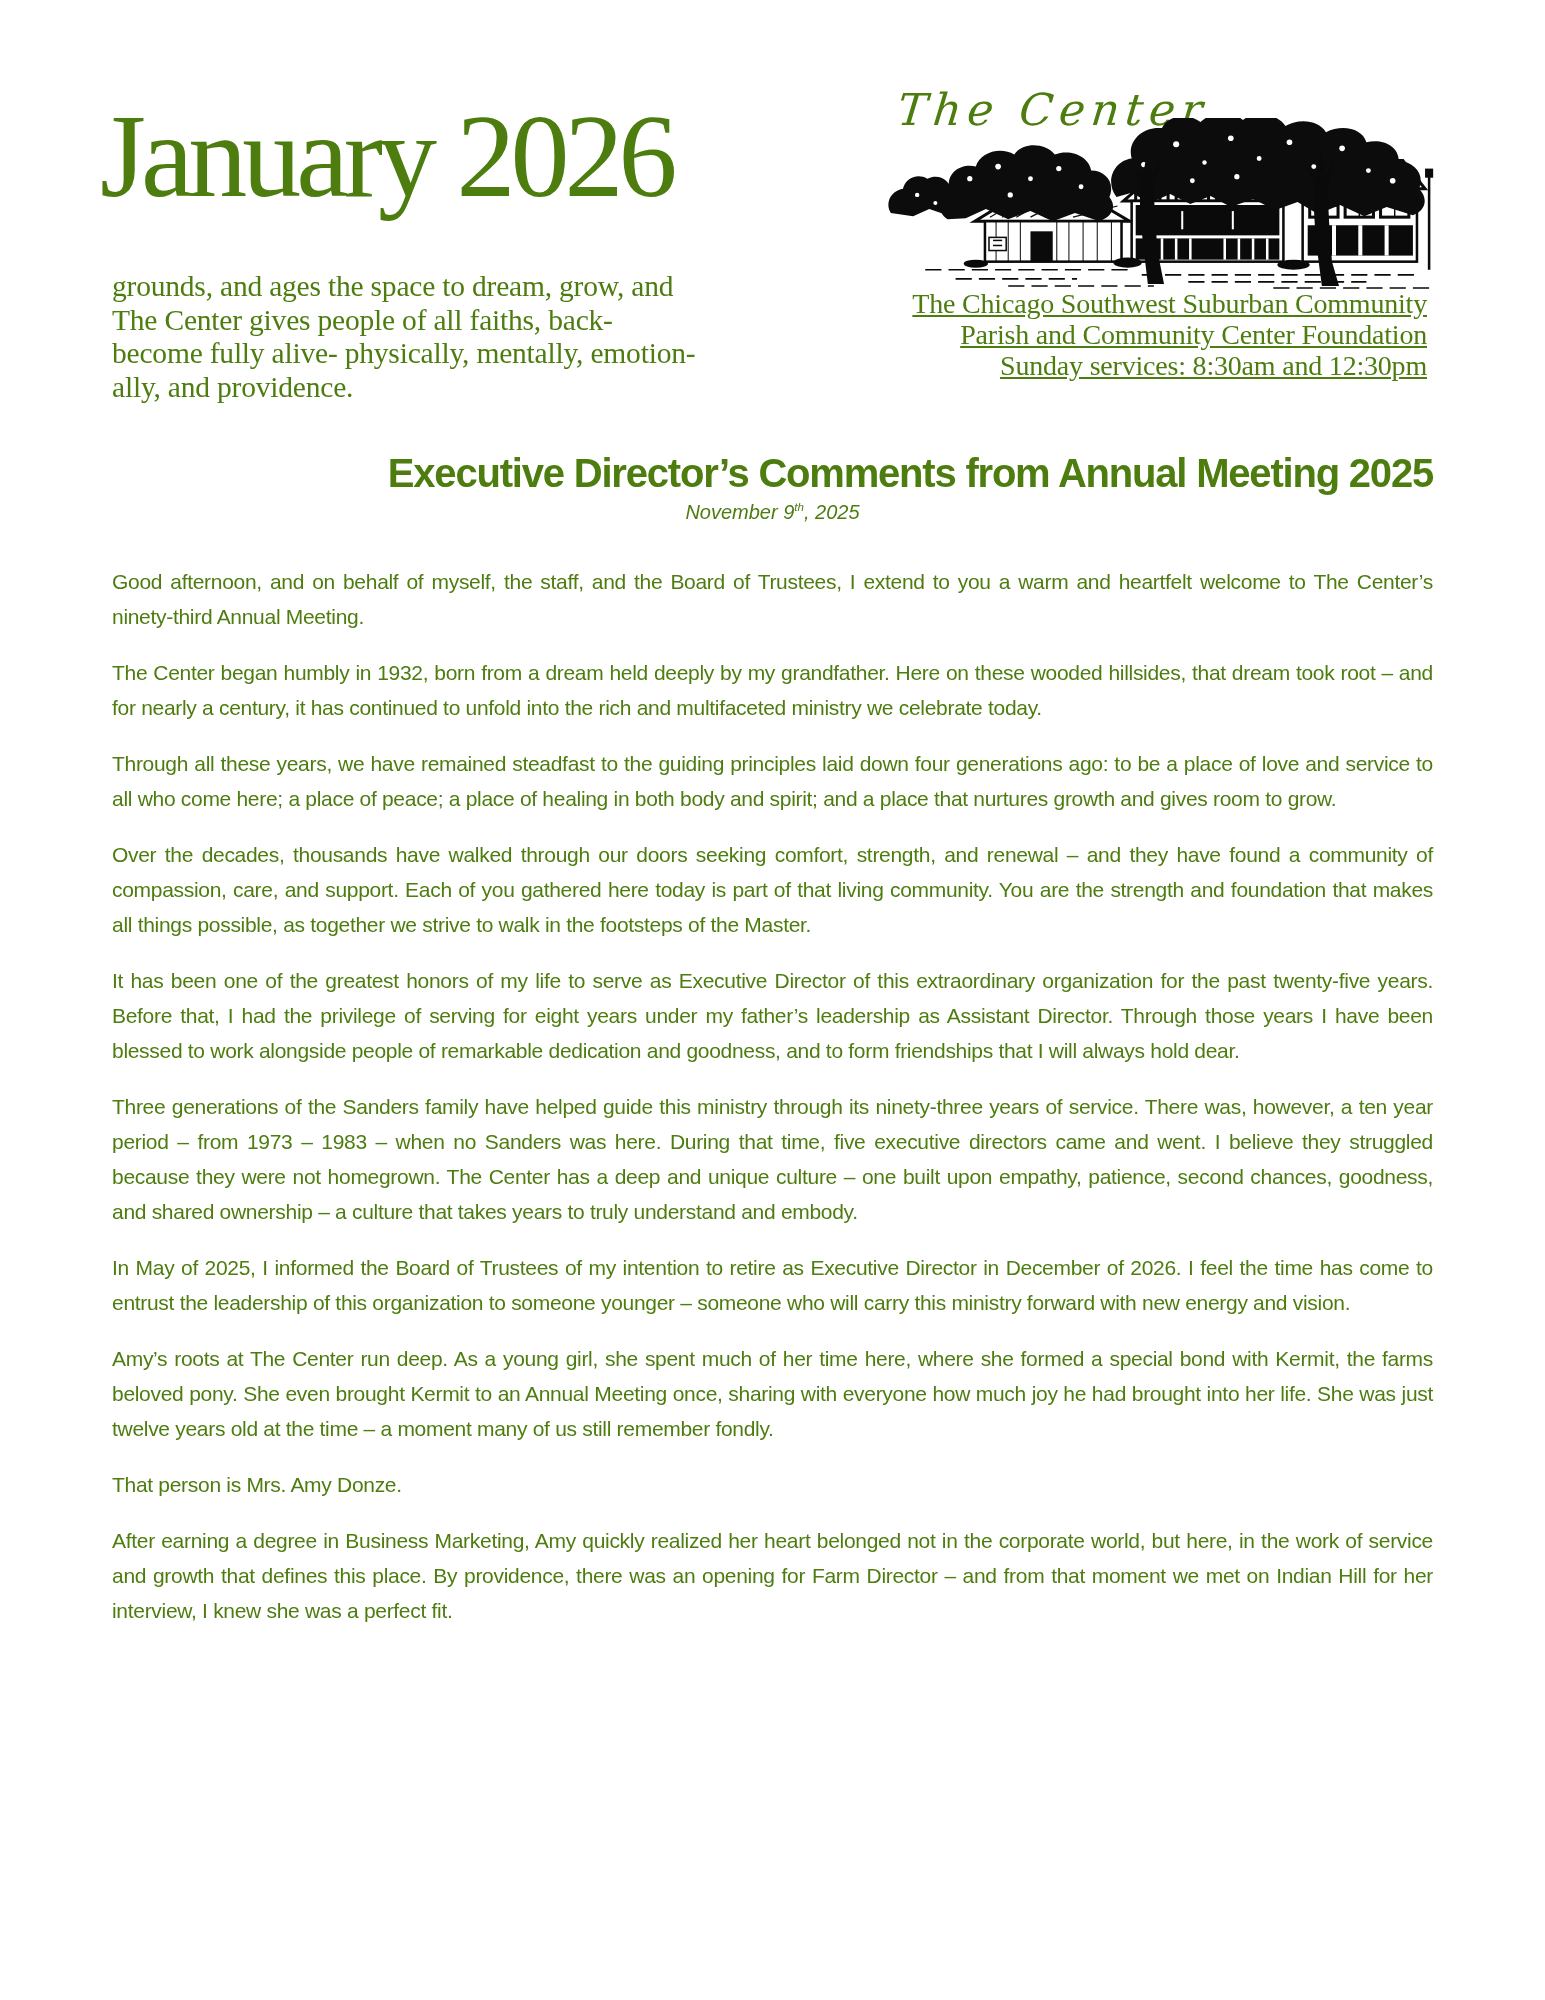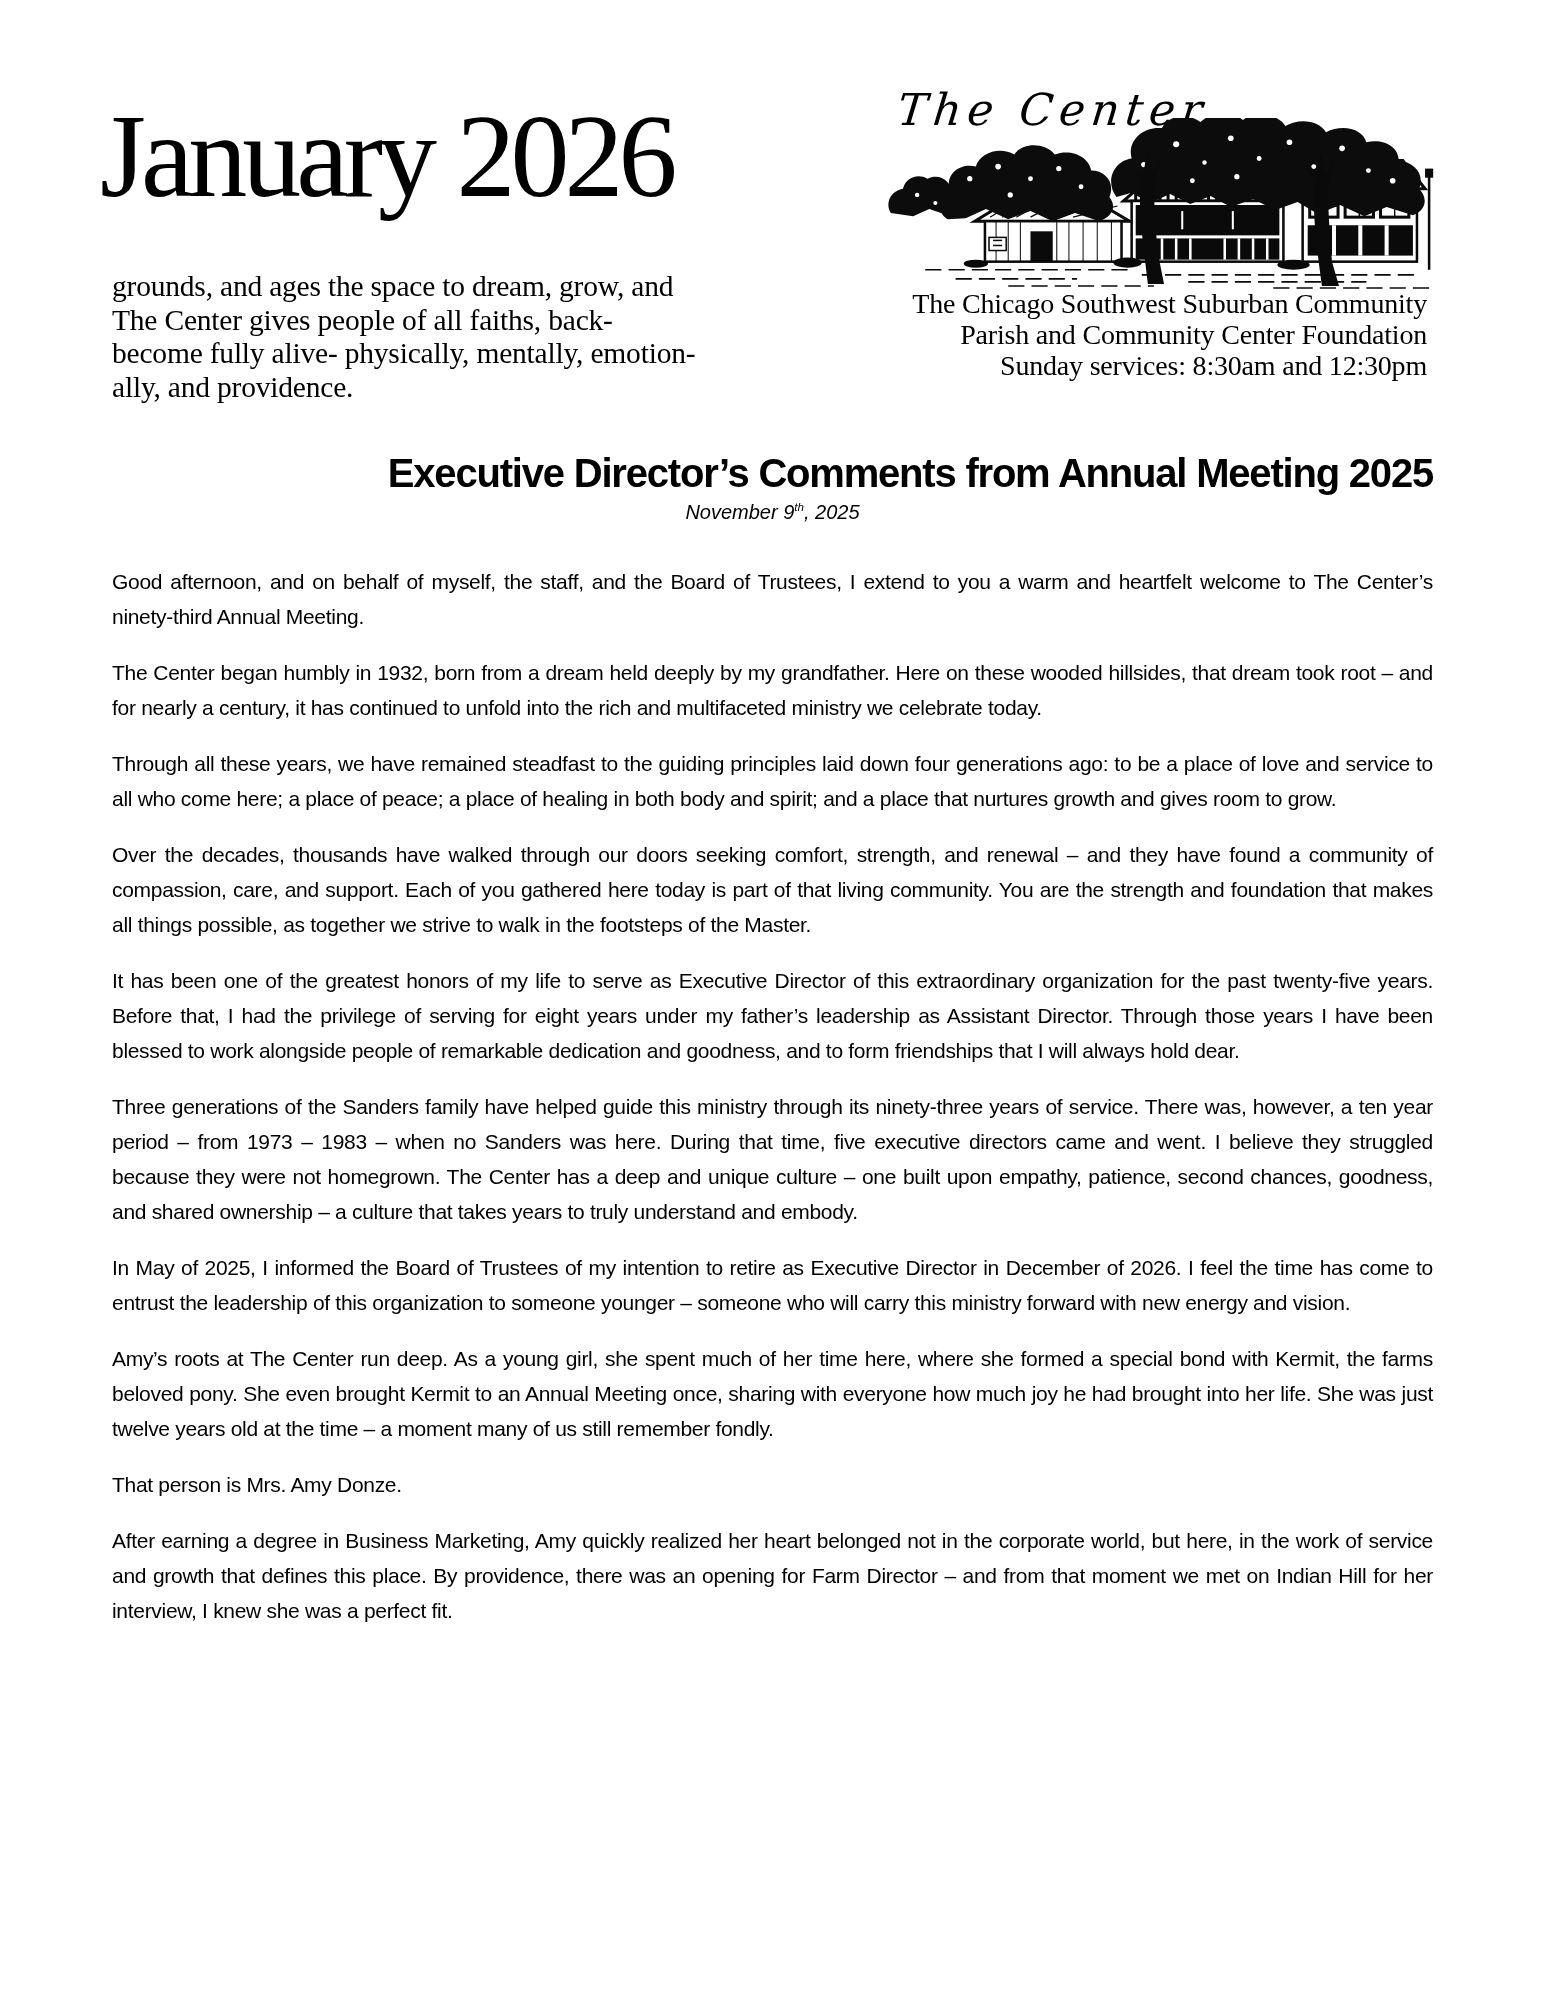--- a/index.html
+++ b/index.html
@@ -2,21 +2,21 @@
 <html><head>
 <meta charset="utf-8">
 <style>
   html, body { margin: 0; padding: 0; background: #e8e8e8; }
   .page {
     position: relative;
     width: 1545px;
     height: 2000px;
     margin: 0 auto;
     background: #ffffff;
-    color: #000000;
+    color: #4d7c0f;
     overflow: hidden;
     font-family: "Liberation Serif", "DejaVu Serif", serif;
   }
 
   
   .issue-title {
     position: absolute;
     left: 100px;
     top: 92px;
     font-family: "Liberation Serif", "DejaVu Serif", serif;
@@ -55,20 +55,21 @@
   }
   .org-block {
     position: absolute;
     right: 118px;
     top: 288px;
     width: 660px;
     text-align: right;
     font-size: 28px;
     line-height: 31px;
     letter-spacing: -0.2px;
+    text-decoration: underline;
   }
   .org-contact {
     font-style: italic;
     font-size: 24.5px;
     margin-top: 2px;
   }
   .org-contact .phone { margin-left: 28px; }
 
   
   .article {

